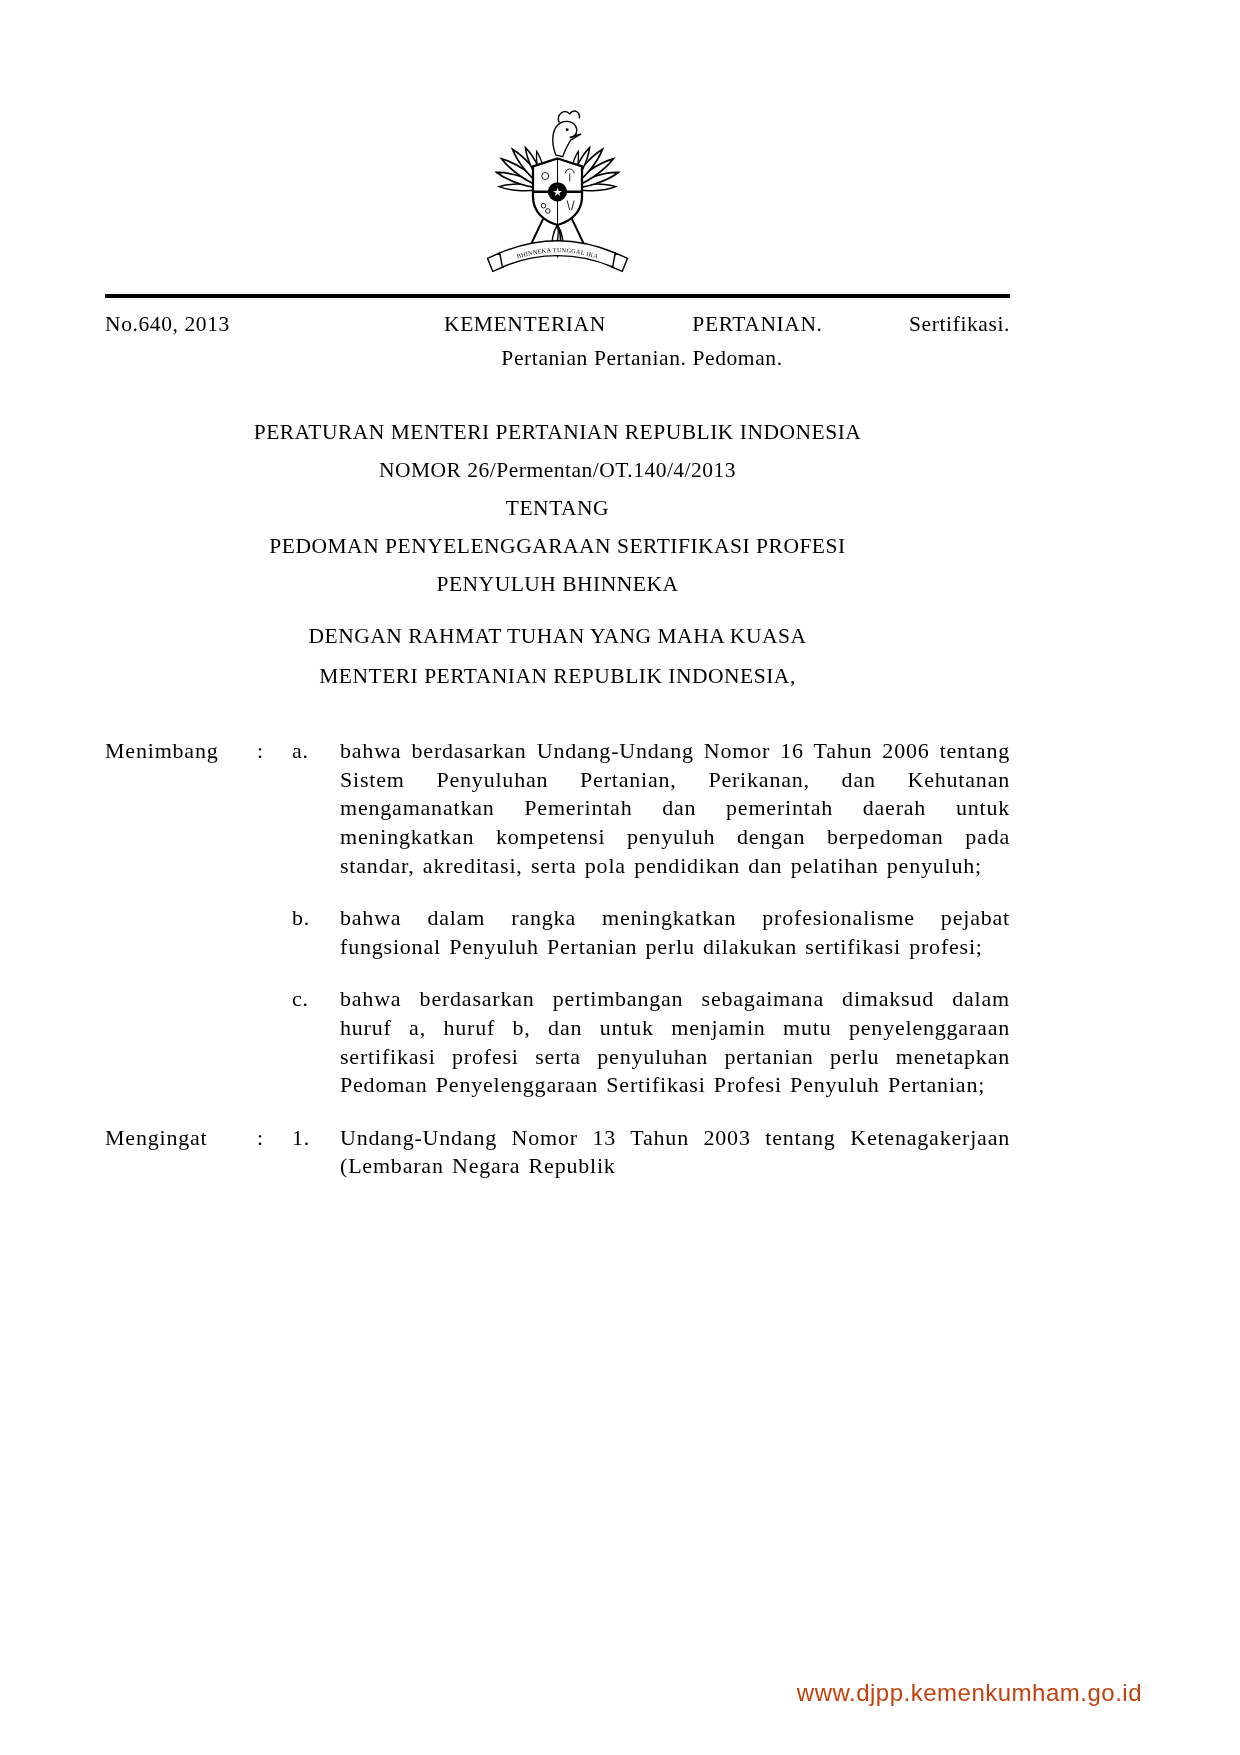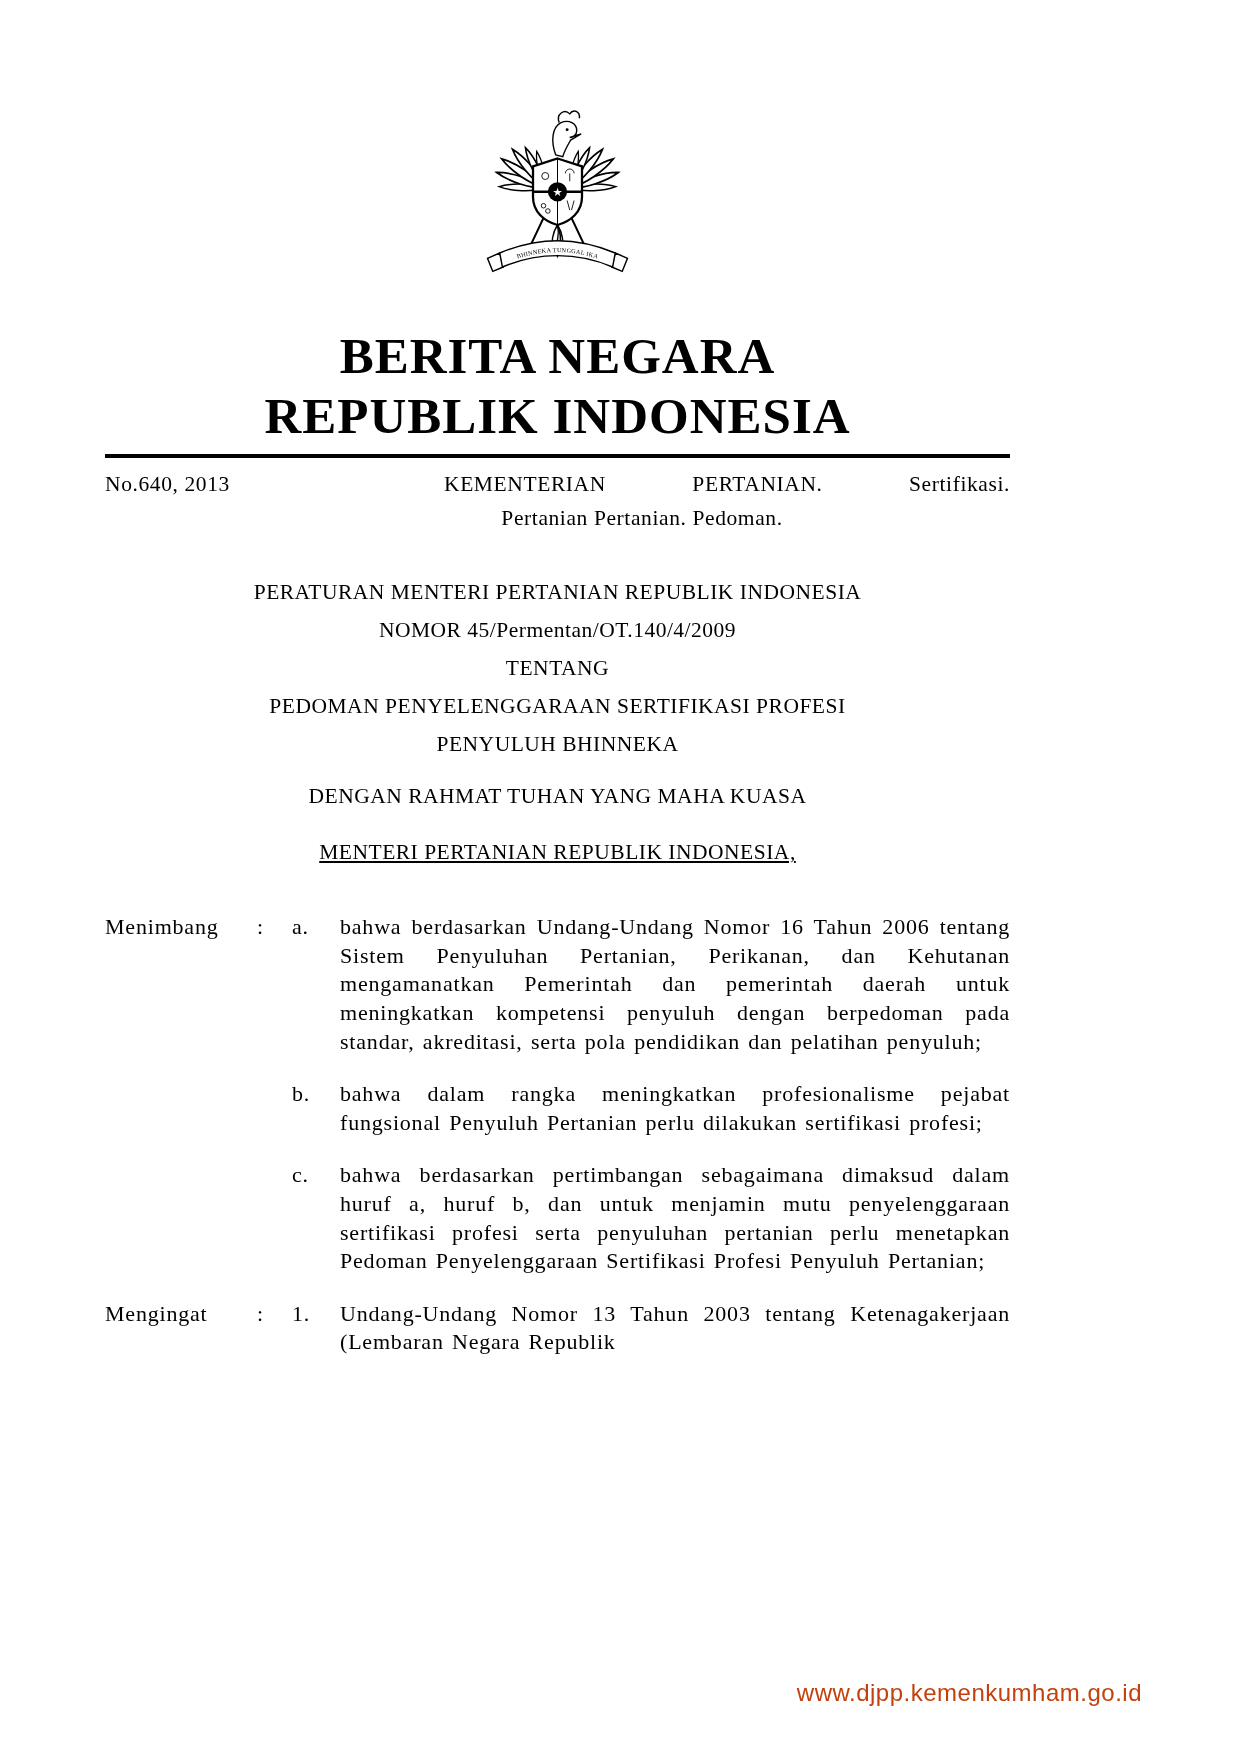--- a/index.html
+++ b/index.html
@@ -46,21 +46,21 @@
   .subject-line2 { text-align: center; padding-right: 170px; }
 
   .title-block {
     margin-top: 38px;
     text-align: center;
     font-size: 21.5px;
     line-height: 38px;
     letter-spacing: 0.5px;
   }
   .invocation { margin-top: 14px; }
-  .authority { margin-top: 18px; text-decoration: underline; }
+  .authority { margin-top: 2px; }
 
   .clauses {
     margin-top: 42px;
     font-size: 22px;
     line-height: 1.3;
     letter-spacing: 0.8px;
     word-spacing: 2px;
   }
   .clause {
     display: grid;
@@ -150,41 +150,37 @@
             <path d="M166,192 L180,198 L174,213 L162,208 Z"></path>
             <path d="M34,192 C58,182 79,178 100,178 C121,178 142,182 166,192 L163,208 C142,199 121,195 100,195 C79,195 58,199 37,208 Z"></path>
             <text font-size="7" letter-spacing="0.4" fill="#000" stroke="none" font-family="'Liberation Serif', serif">
               <textPath href="#mottopath" startOffset="50%" text-anchor="middle">BHINNEKA TUNGGAL IKA</textPath>
             </text>
           </g>
         </g>
       </svg>
     </div>
 
-    <div class="masthead">
-      <div>BERITA NEGARA</div>
-      <div>REPUBLIK INDONESIA</div>
-    </div>
     <div class="rule"></div>
 
     <div class="gazette-header">
       <div class="gazette-no">No.640, 2013</div>
       <div class="gazette-subject">
         <div class="subject-line1">
           <span>KEMENTERIAN</span>
           <span>PERTANIAN.</span>
           <span>Sertifikasi.</span>
         </div>
         <div class="subject-line2">Pertanian Pertanian. Pedoman.</div>
       </div>
     </div>
 
     <div class="title-block">
       <div>PERATURAN MENTERI PERTANIAN REPUBLIK INDONESIA</div>
-      <div>NOMOR 45/Permentan/OT.140/4/2009</div>
+      <div>NOMOR 26/Permentan/OT.140/4/2013</div>
       <div>TENTANG</div>
       <div>PEDOMAN PENYELENGGARAAN SERTIFIKASI PROFESI</div>
       <div>PENYULUH BHINNEKA</div>
       <div class="invocation">DENGAN RAHMAT TUHAN YANG MAHA KUASA</div>
       <div class="authority">MENTERI PERTANIAN REPUBLIK INDONESIA,</div>
     </div>
 
     <div class="clauses">
 
       <div class="clause">

